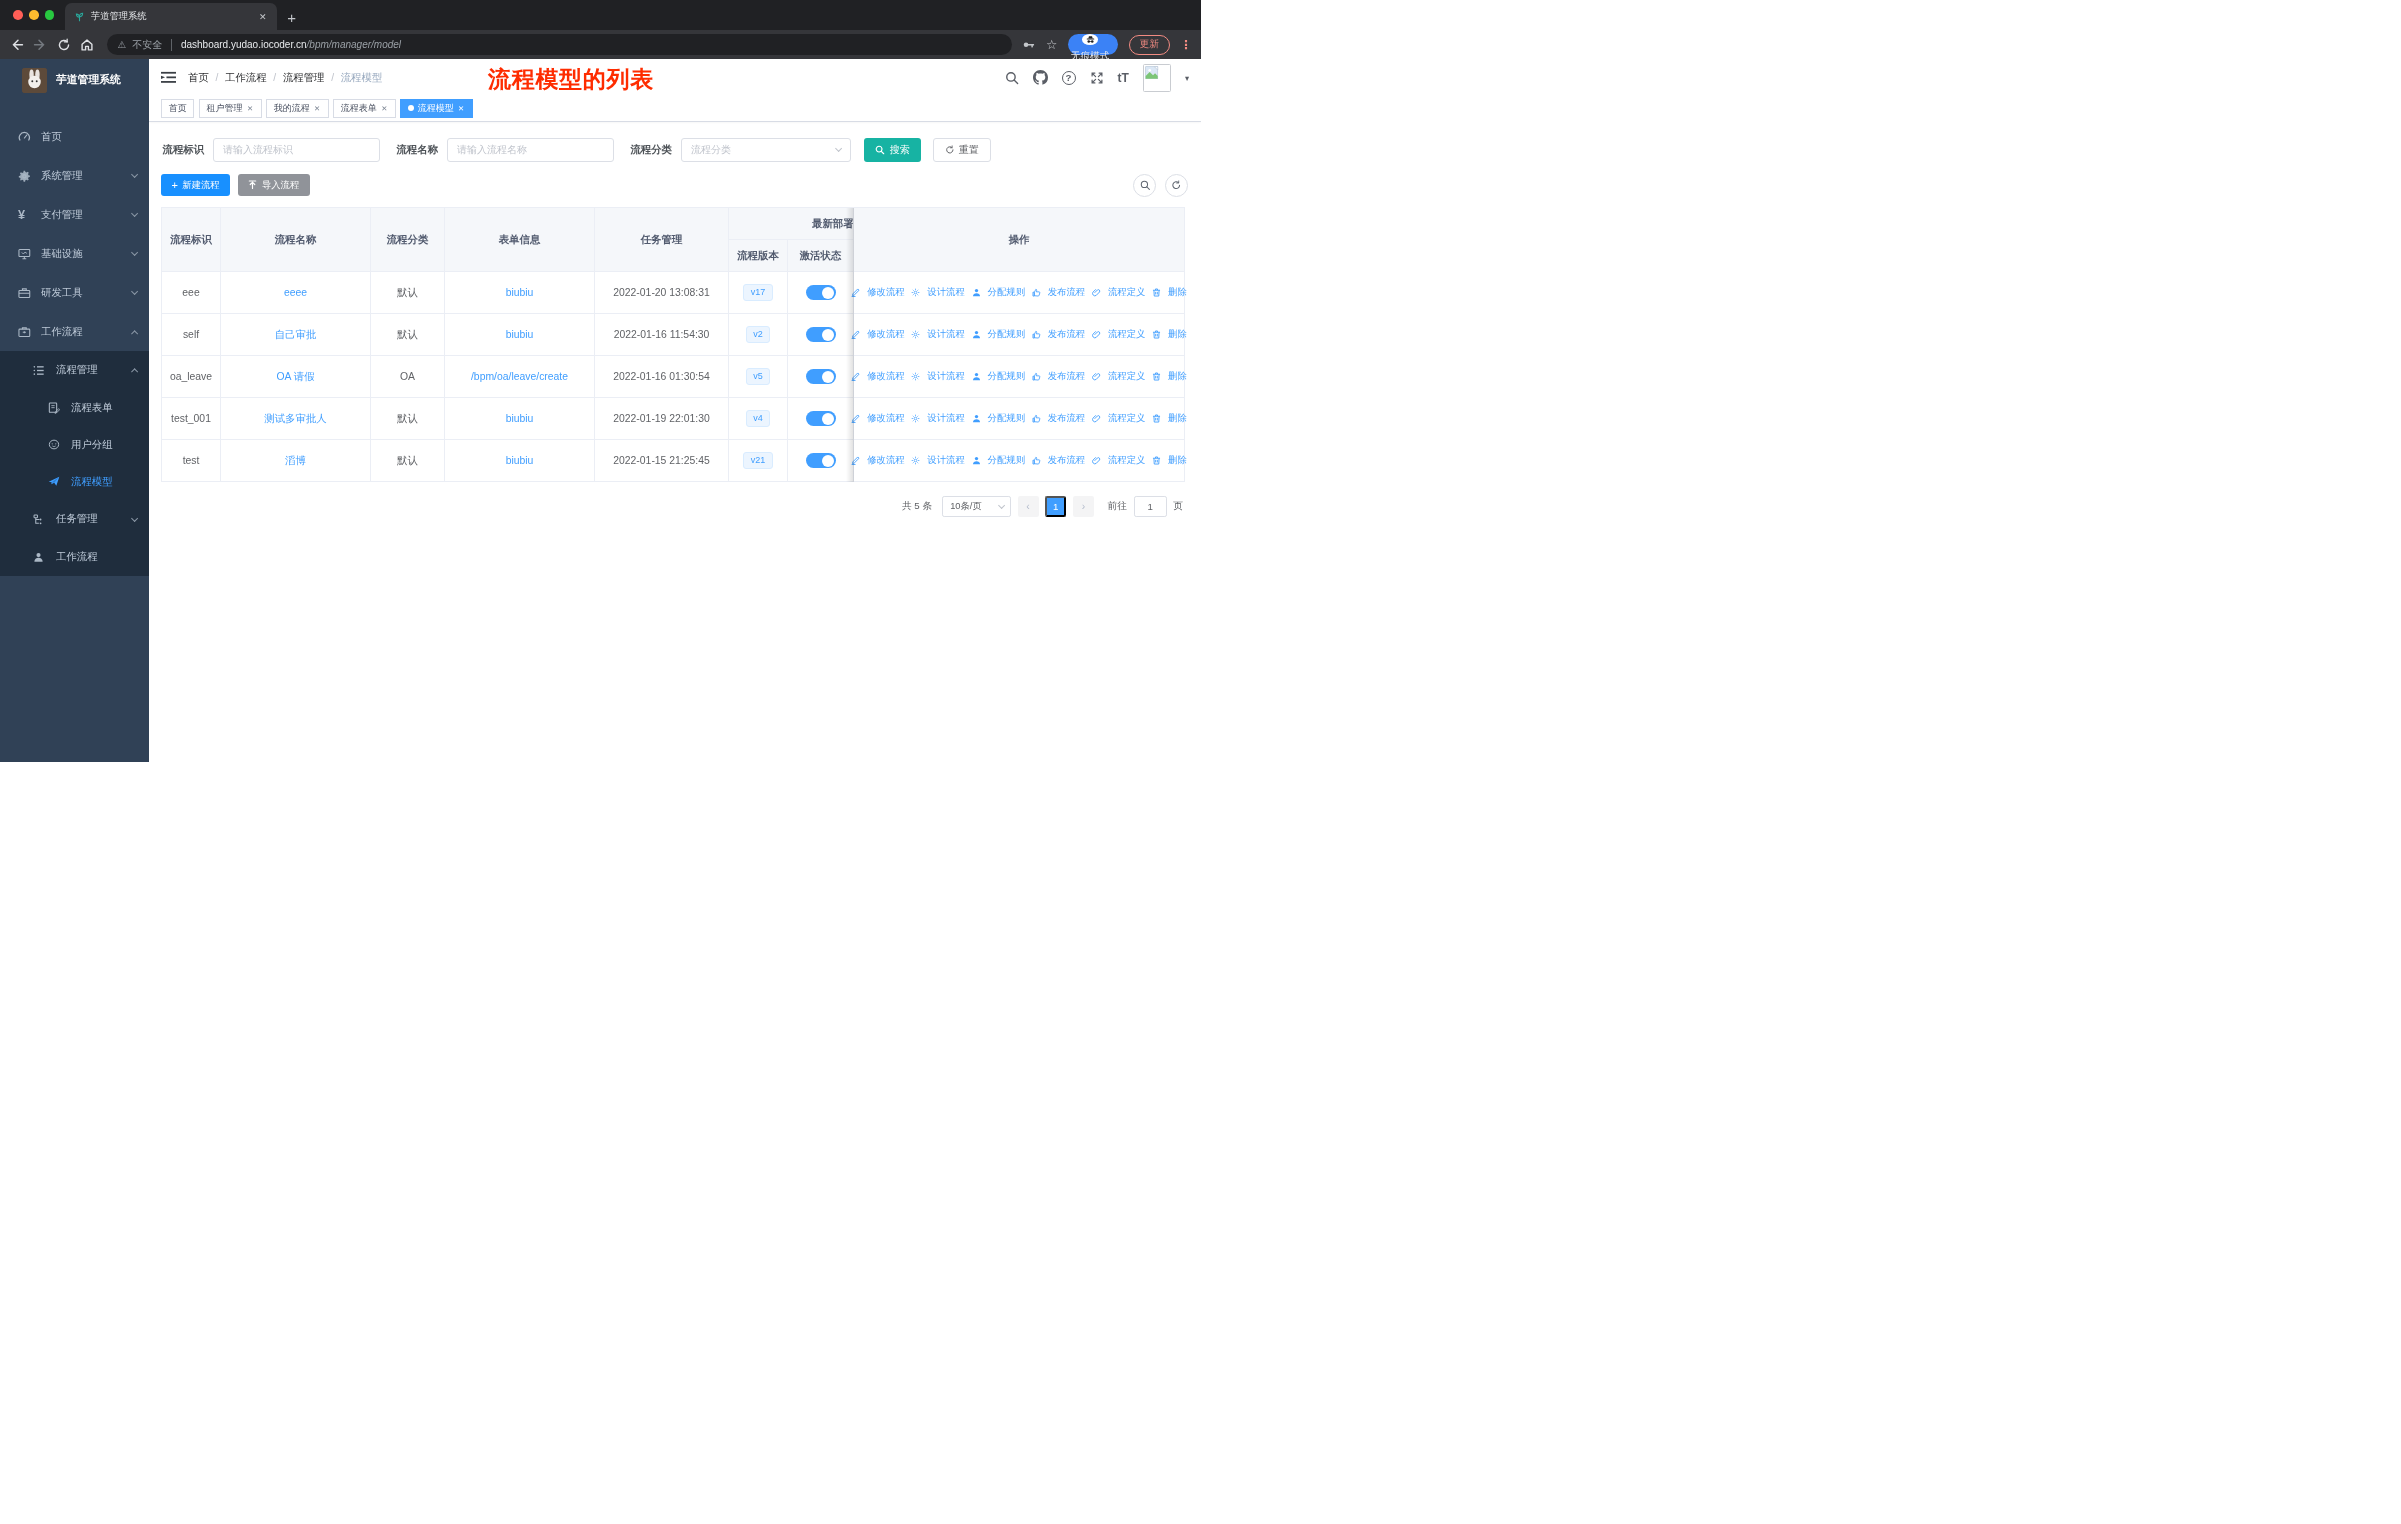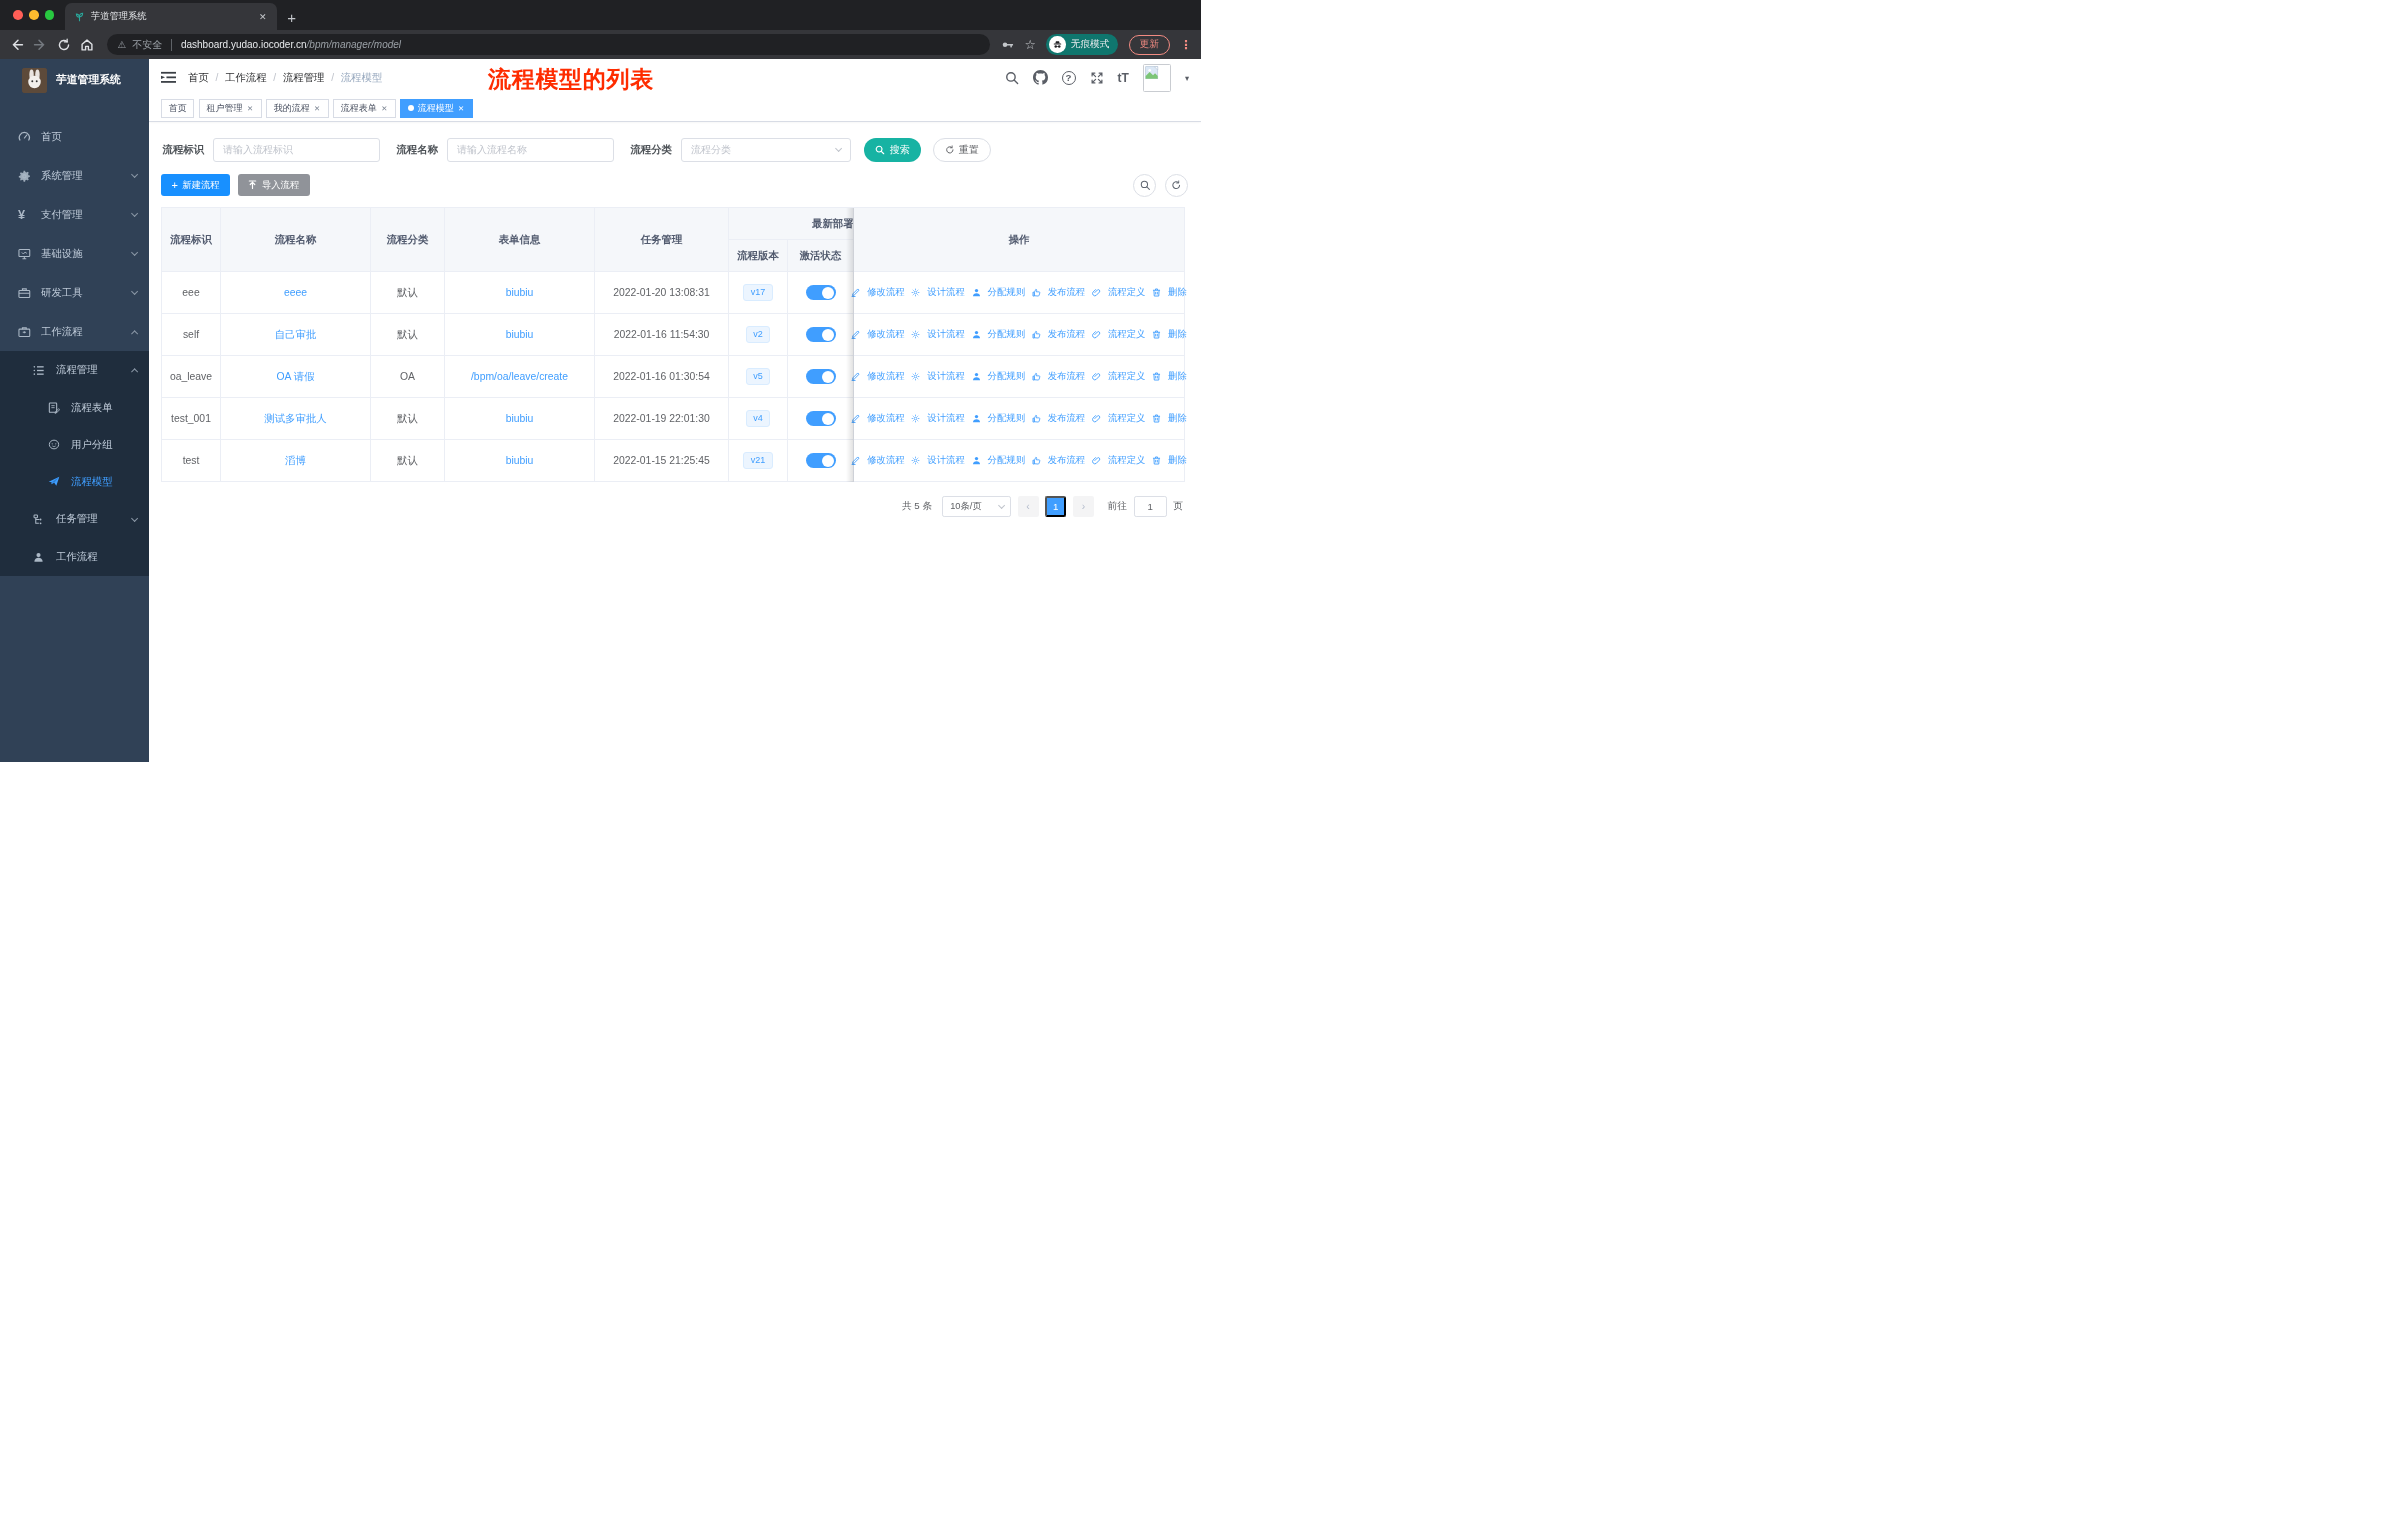--- a/index.html
+++ b/index.html
@@ -21,21 +21,21 @@
   .navbtn { color:#dfe1e5; width:16.4px; }
   .navbtn.dim { color:#74797f; }
   .urlbar { flex:1; height:21.6px; background:#202124; border-radius:11px; display:flex; align-items:center; padding:0 10.4px; gap:6px; font-size:10px; margin:0 3px; }
   .warn-ic { color:#9aa0a6; font-size:9.7px; }
   .sec-label { color:#9aa0a6; }
   .url-div { width:0.7px; height:12px; background:#5f6368; margin:0 3px; }
   .url-domain { color:#e8eaed; }
   .url-path { color:#9aa0a6;font-style:italic; }
   .chrome-right { display:flex; align-items:center; gap:10.4px; }
   .star { color:#c4c7cb; font-size:12.7px; }
-  .incog { background:#0f766e; border-radius:10.4px; height:21px; display:flex; align-items:center; gap:5.2px; padding:0 9px 0 3px; color:#e8eaed; font-size:9.7px; }
+  .incog { background:#3b82f6; border-radius:10.4px; height:21px; display:flex; align-items:center; gap:5.2px; padding:0 9px 0 3px; color:#e8eaed; font-size:9.7px;flex-direction:column; }
   .incog-circle { width:16.4px; height:16.4px; background:#fff; border-radius:50%; display:flex; align-items:center; justify-content:center; }
   .update-btn { border:0.7px solid #f28b82; color:#f28b82; border-radius:10.4px; height:20px; display:flex; align-items:center; padding:0 9.7px; font-size:9.7px; background:transparent; cursor:pointer; }
   .dots { color:#f28b82; font-size:12px; font-weight:bold; letter-spacing:0; }
 
   
   .app { display:flex; height:703px; }
   .sidebar { width:149px; background:#304156; color:#bfcbd9; flex-shrink:0; display:flex; flex-direction:column; }
   .logo-row { height:42px; display:flex; align-items:center; gap:9px; padding:0 0 0 22px; }
   .logo-img { width:25px; height:25px; border-radius:3px; background:#5d4a3a; overflow:hidden; flex-shrink:0; }
   .logo-title { color:#fff; font-weight:bold; font-size:10.8px; }
@@ -74,21 +74,21 @@
   .content { padding:15.6px 12px; flex:1; overflow:hidden; }
 
   
   .filters { display:flex; align-items:center; gap:9px; margin-bottom:12px; }
   .flabel { font-weight:bold; color:#4e5358; margin-left:7.4px; }
   .filters .flabel:first-child { margin-left:1.5px; }
   .tinput { width:167px; height:24.6px; border:0.7px solid #dcdfe6; border-radius:3px; padding:0 9px; font-size:10px; color:#606266; outline:none; font-family:inherit; }
   .tinput::placeholder { color:#c0c4cc; }
   .tselect { width:170px; height:24.6px; border:0.7px solid #dcdfe6; border-radius:3px; padding:0 9px; display:flex; align-items:center; justify-content:space-between; color:#c0c4cc; font-size:10px; cursor:pointer; }
   .sel-chev { width:5.2px; height:5.2px; border-right:1px solid #c0c4cc; border-bottom:1px solid #c0c4cc; transform:rotate(45deg); margin-top:-2.2px; }
-  .btn { height:24.6px; border:none; border-radius:12px; font-size:10px; display:inline-flex; align-items:center; gap:4.5px; padding:0 11px; cursor:pointer; font-family:inherit; }
+  .btn { height:24.6px; border:none; border-radius:3px; font-size:10px; display:inline-flex; align-items:center; gap:4.5px; padding:0 11px; cursor:pointer; font-family:inherit; }
   .btn-search { background:#17b3a3; color:#fff; margin-left:4.5px; }
   .btn-reset { background:#fff; border:0.7px solid #dcdfe6; color:#606266; margin-left:3px; }
 
   
   .tb2 { display:flex; gap:8.2px; margin-bottom:11px; position:relative; }
   .btn-sm { height:22px; font-size:9.3px; border-radius:3px; padding:0 10.4px; }
   .btn-primary { background:#1890ff; color:#fff; }
   .btn-info { background:#909399; color:#fff; }
   .tb2-right { position:absolute; right:1.5px; top:-0.7px; display:flex; gap:8.2px; }
   .circle-btn { width:23px; height:23px; border-radius:50%; border:0.7px solid #dcdfe6; background:#fff; color:#5f6670; display:flex; align-items:center; justify-content:center; cursor:pointer; }

